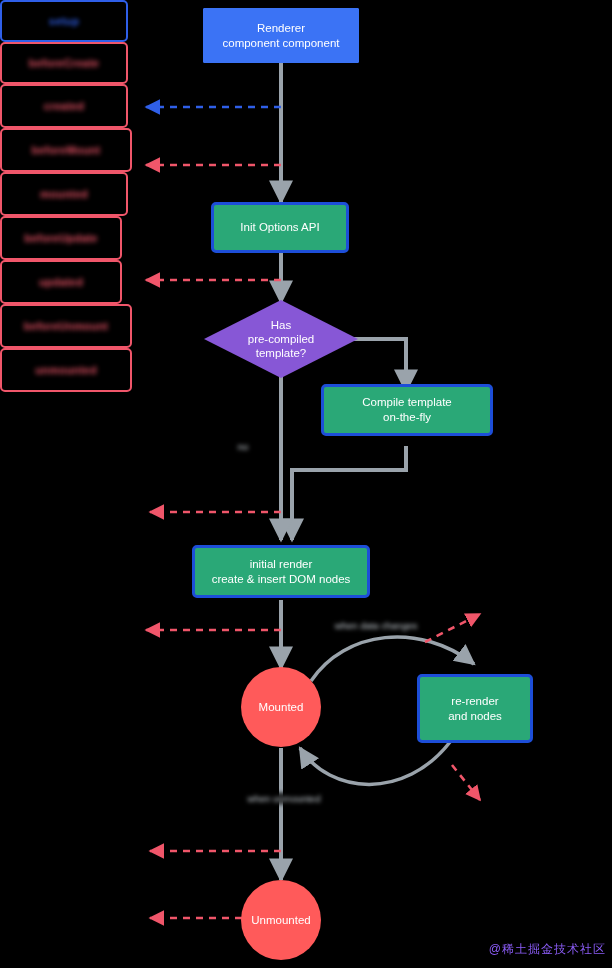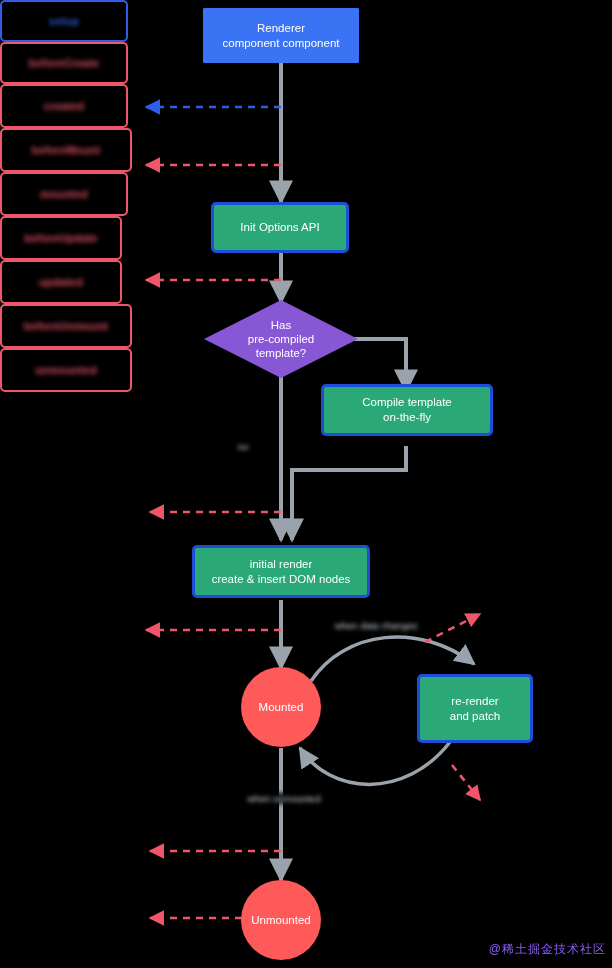--- a/index.html
+++ b/index.html
@@ -175,21 +175,21 @@
     <span>initial render</span>
     <span>create &amp; insert DOM nodes</span>
   </div>
 
   <div class="node circle" style="left:241px;top:667px;width:80px;height:80px;">
     <span>Mounted</span>
   </div>
 
   <div class="node proc" style="left:417px;top:674px;width:116px;height:69px;flex-direction:column;">
     <span>re-render</span>
-    <span>and patch</span>
+    <span>and nodes</span>
   </div>
 
   <div class="node circle" style="left:241px;top:880px;width:80px;height:80px;">
     <span>Unmounted</span>
   </div>
 
   <div class="edge-label" style="left:226px;top:441px;width:30px;text-align:center;">no</div>
   <div class="edge-label" style="left:331px;top:620px;width:86px;text-align:center;">when data changes</div>
   <div class="edge-label" style="left:239px;top:793px;width:86px;text-align:center;">when unmounted</div>
 

